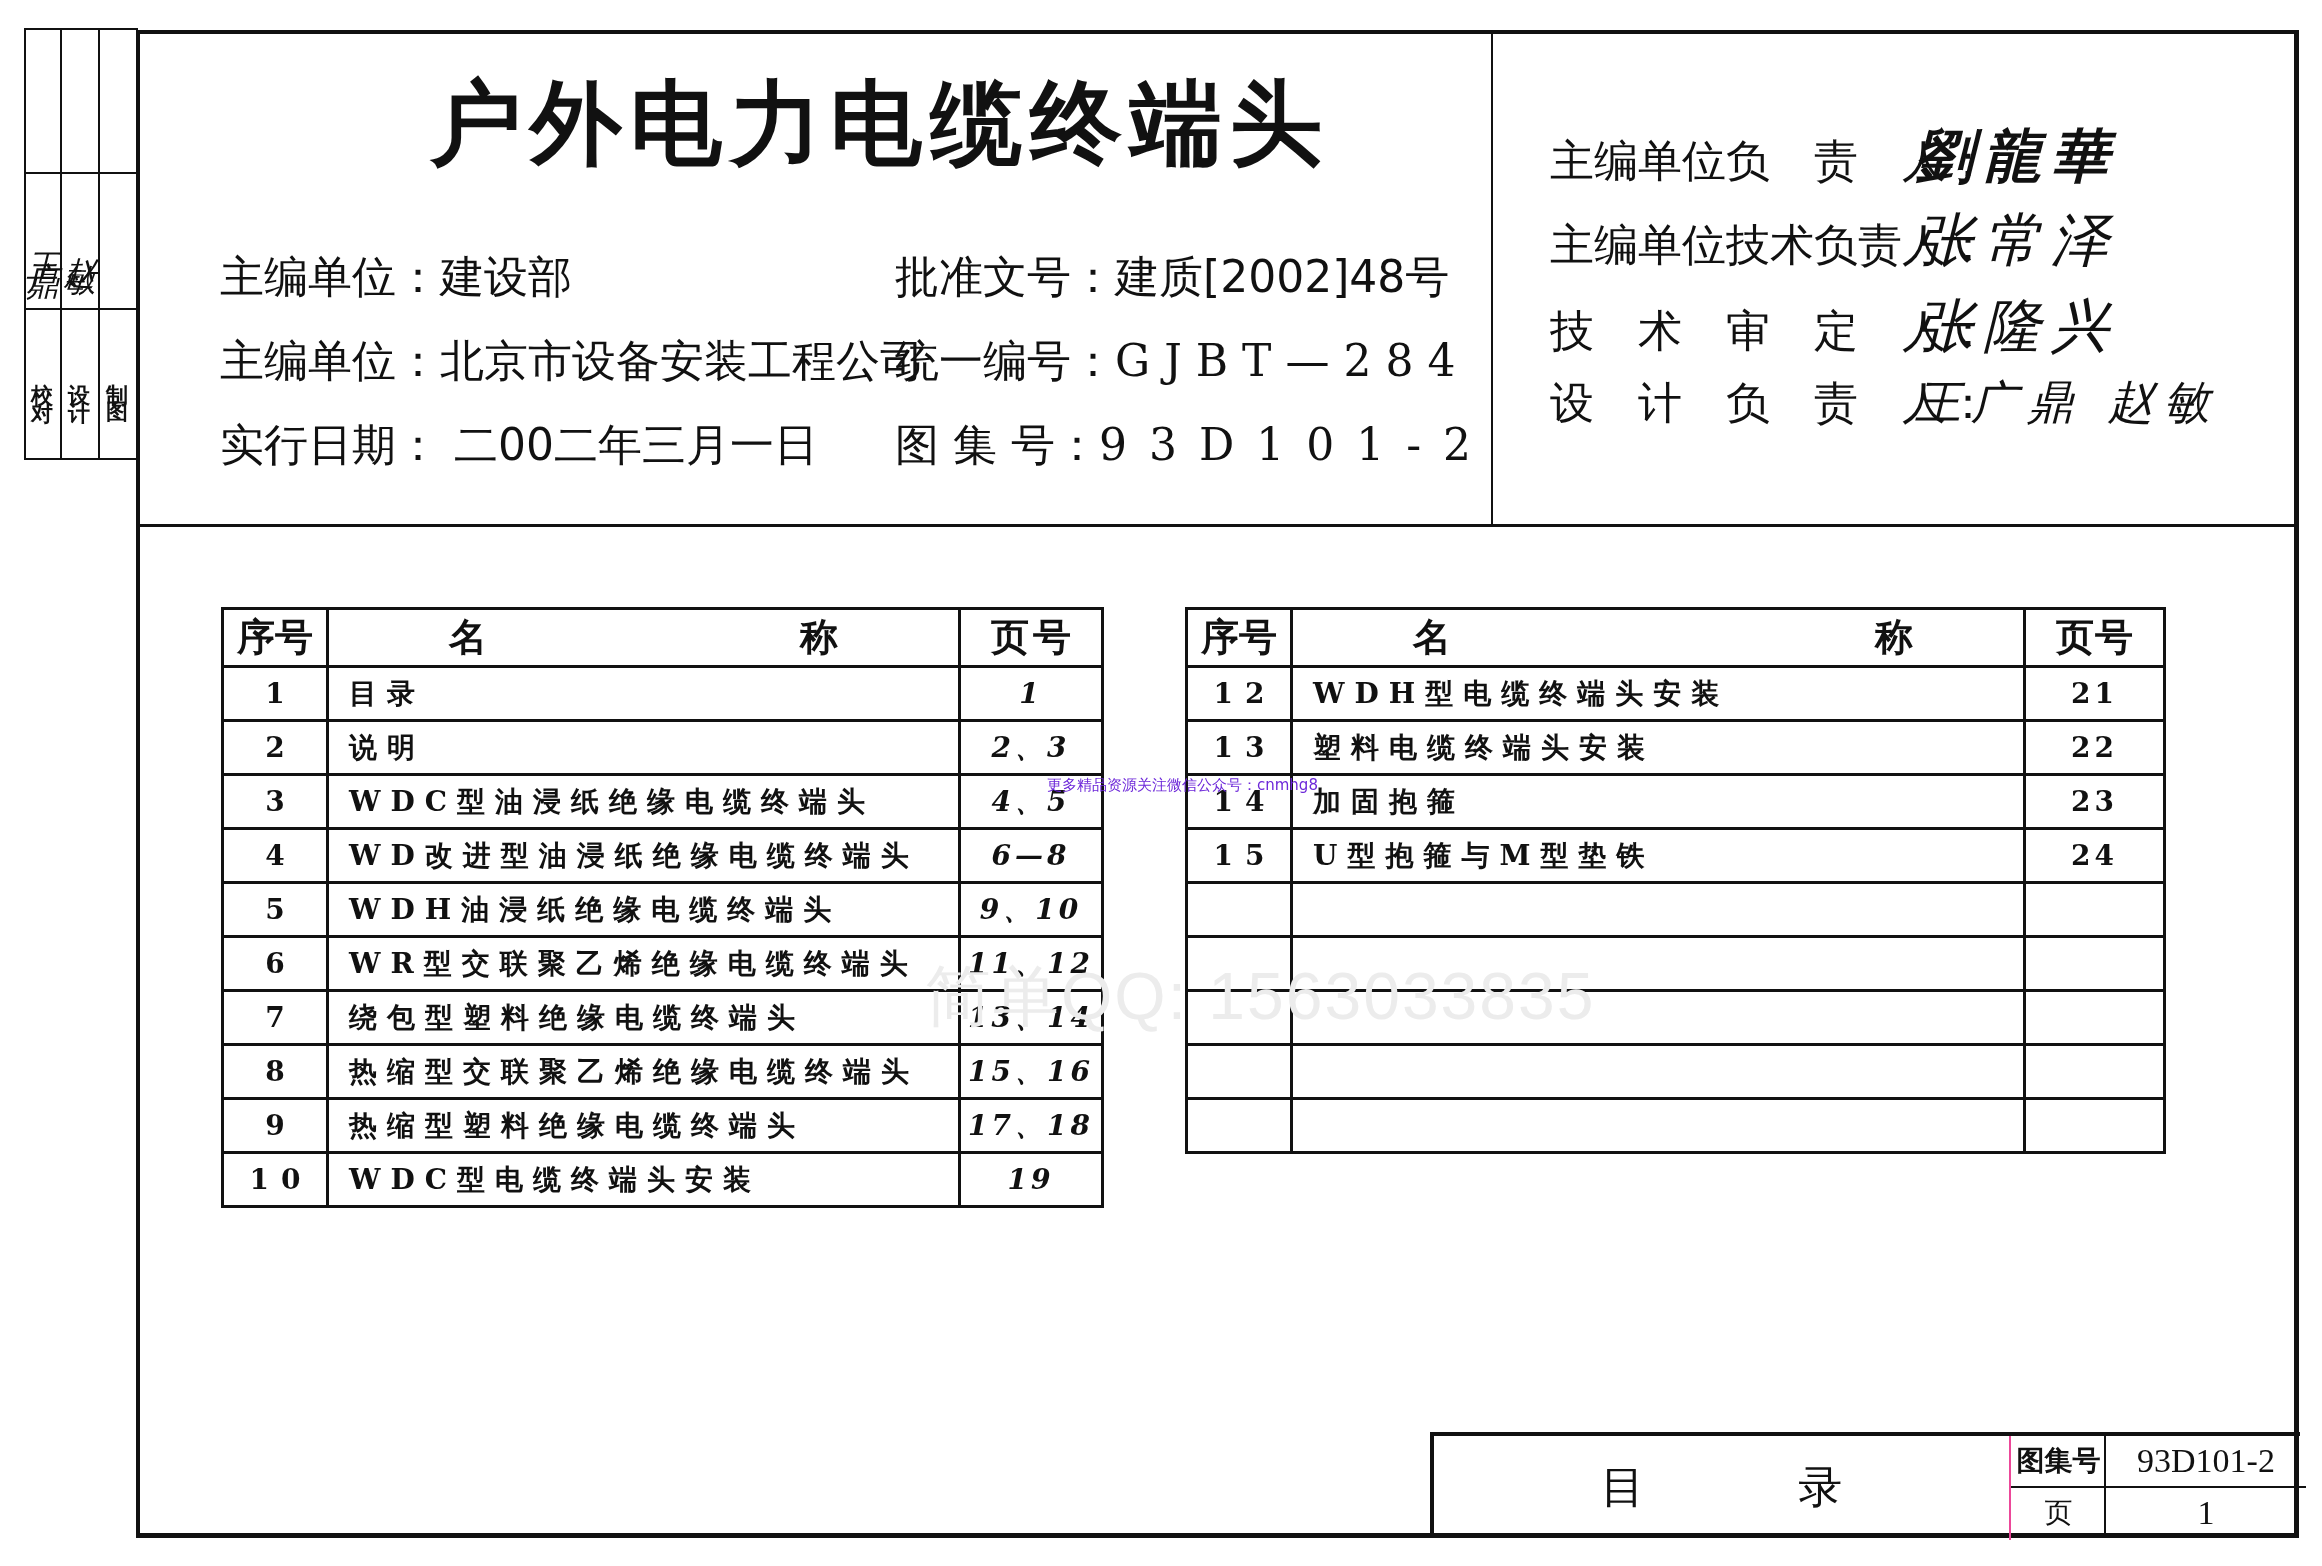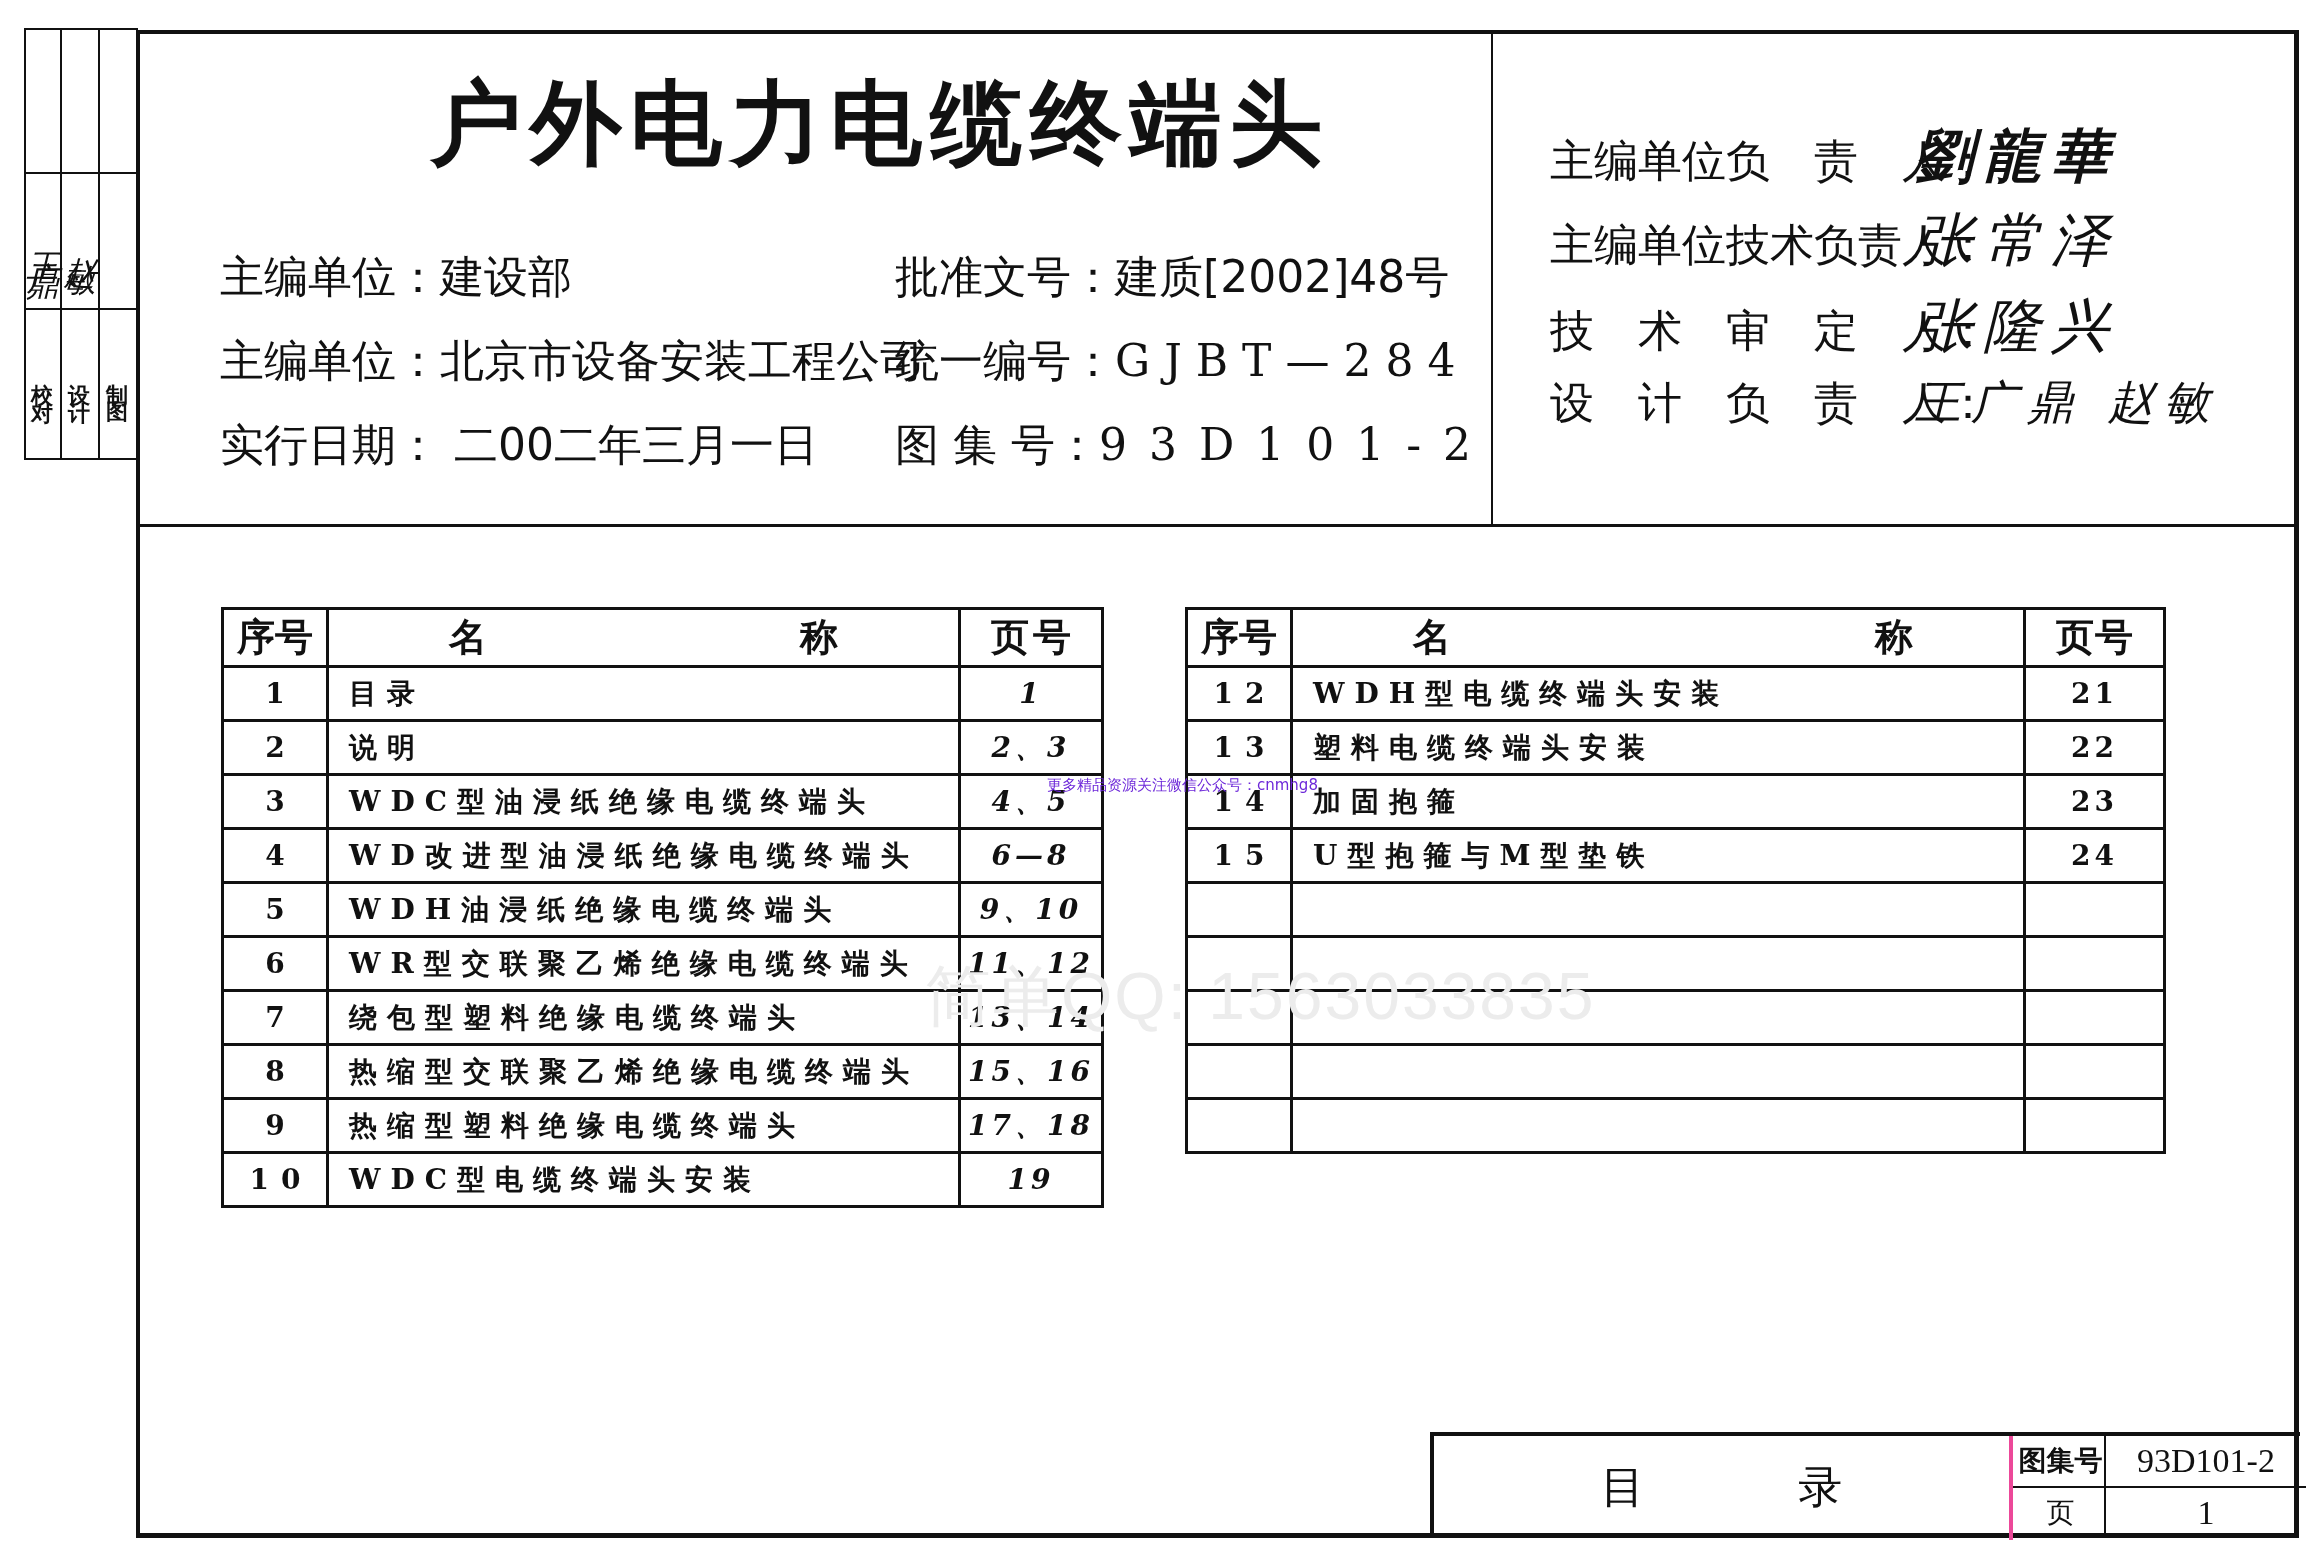--- a/index.html
+++ b/index.html
@@ -39,21 +39,21 @@
   table.toc td.no { text-align:center; letter-spacing:12px; padding-left:12px; }
   table.toc td.name { padding-left:20px; letter-spacing:10px; text-align:left; white-space:nowrap; }
   table.toc td.page { text-align:center; font-style:italic; letter-spacing:4px; }
   .th-name { display:flex; justify-content:space-between; padding:0 120px 0 120px; }
   .th-page { display:flex; justify-content:space-between; padding:0 30px; }
 
   
   .tb { left:1430px; top:1432px; width:870px; height:106px; border:4px solid #111; border-bottom:none; border-right:none; }
   .tb-main { position:absolute; left:0; top:0; width:575px; height:102px; display:flex;
              align-items:center; justify-content:space-around; font-size:44px; padding:0 90px; box-sizing:border-box; }
-  .tb-lbl-col { position:absolute; left:575px; top:0; width:95px; height:104px; border-left:4px solid #ec4899; }
+  .tb-lbl-col { position:absolute; left:575px; top:0; width:95px; height:104px; border-left:2px solid #ec4899; }
   .tb-val-col { position:absolute; left:670px; top:0; width:200px; height:102px; border-left:2px solid #111; }
   .tb-row { position:absolute; left:0; right:0; height:50px; display:flex; align-items:center; justify-content:center; }
   .tb-row.r2 { top:50px; border-top:2px solid #111; }
   .tb-lbl { font-size:28px; font-weight:bold; font-family:"DejaVu Sans", sans-serif; }
   .tb-val { font-size:34px; font-family:"Liberation Serif", serif; }
 
   
   .wm-red { left:1047px; top:776px; color:#6d28d9; font-size:15px; font-family:"DejaVu Sans", sans-serif; white-space:nowrap; }
   .wm-gray { left:925px; top:952px; color:#ececec; font-size:66px; font-family:"Liberation Sans", sans-serif; white-space:nowrap; letter-spacing:2px; }
 </style>

